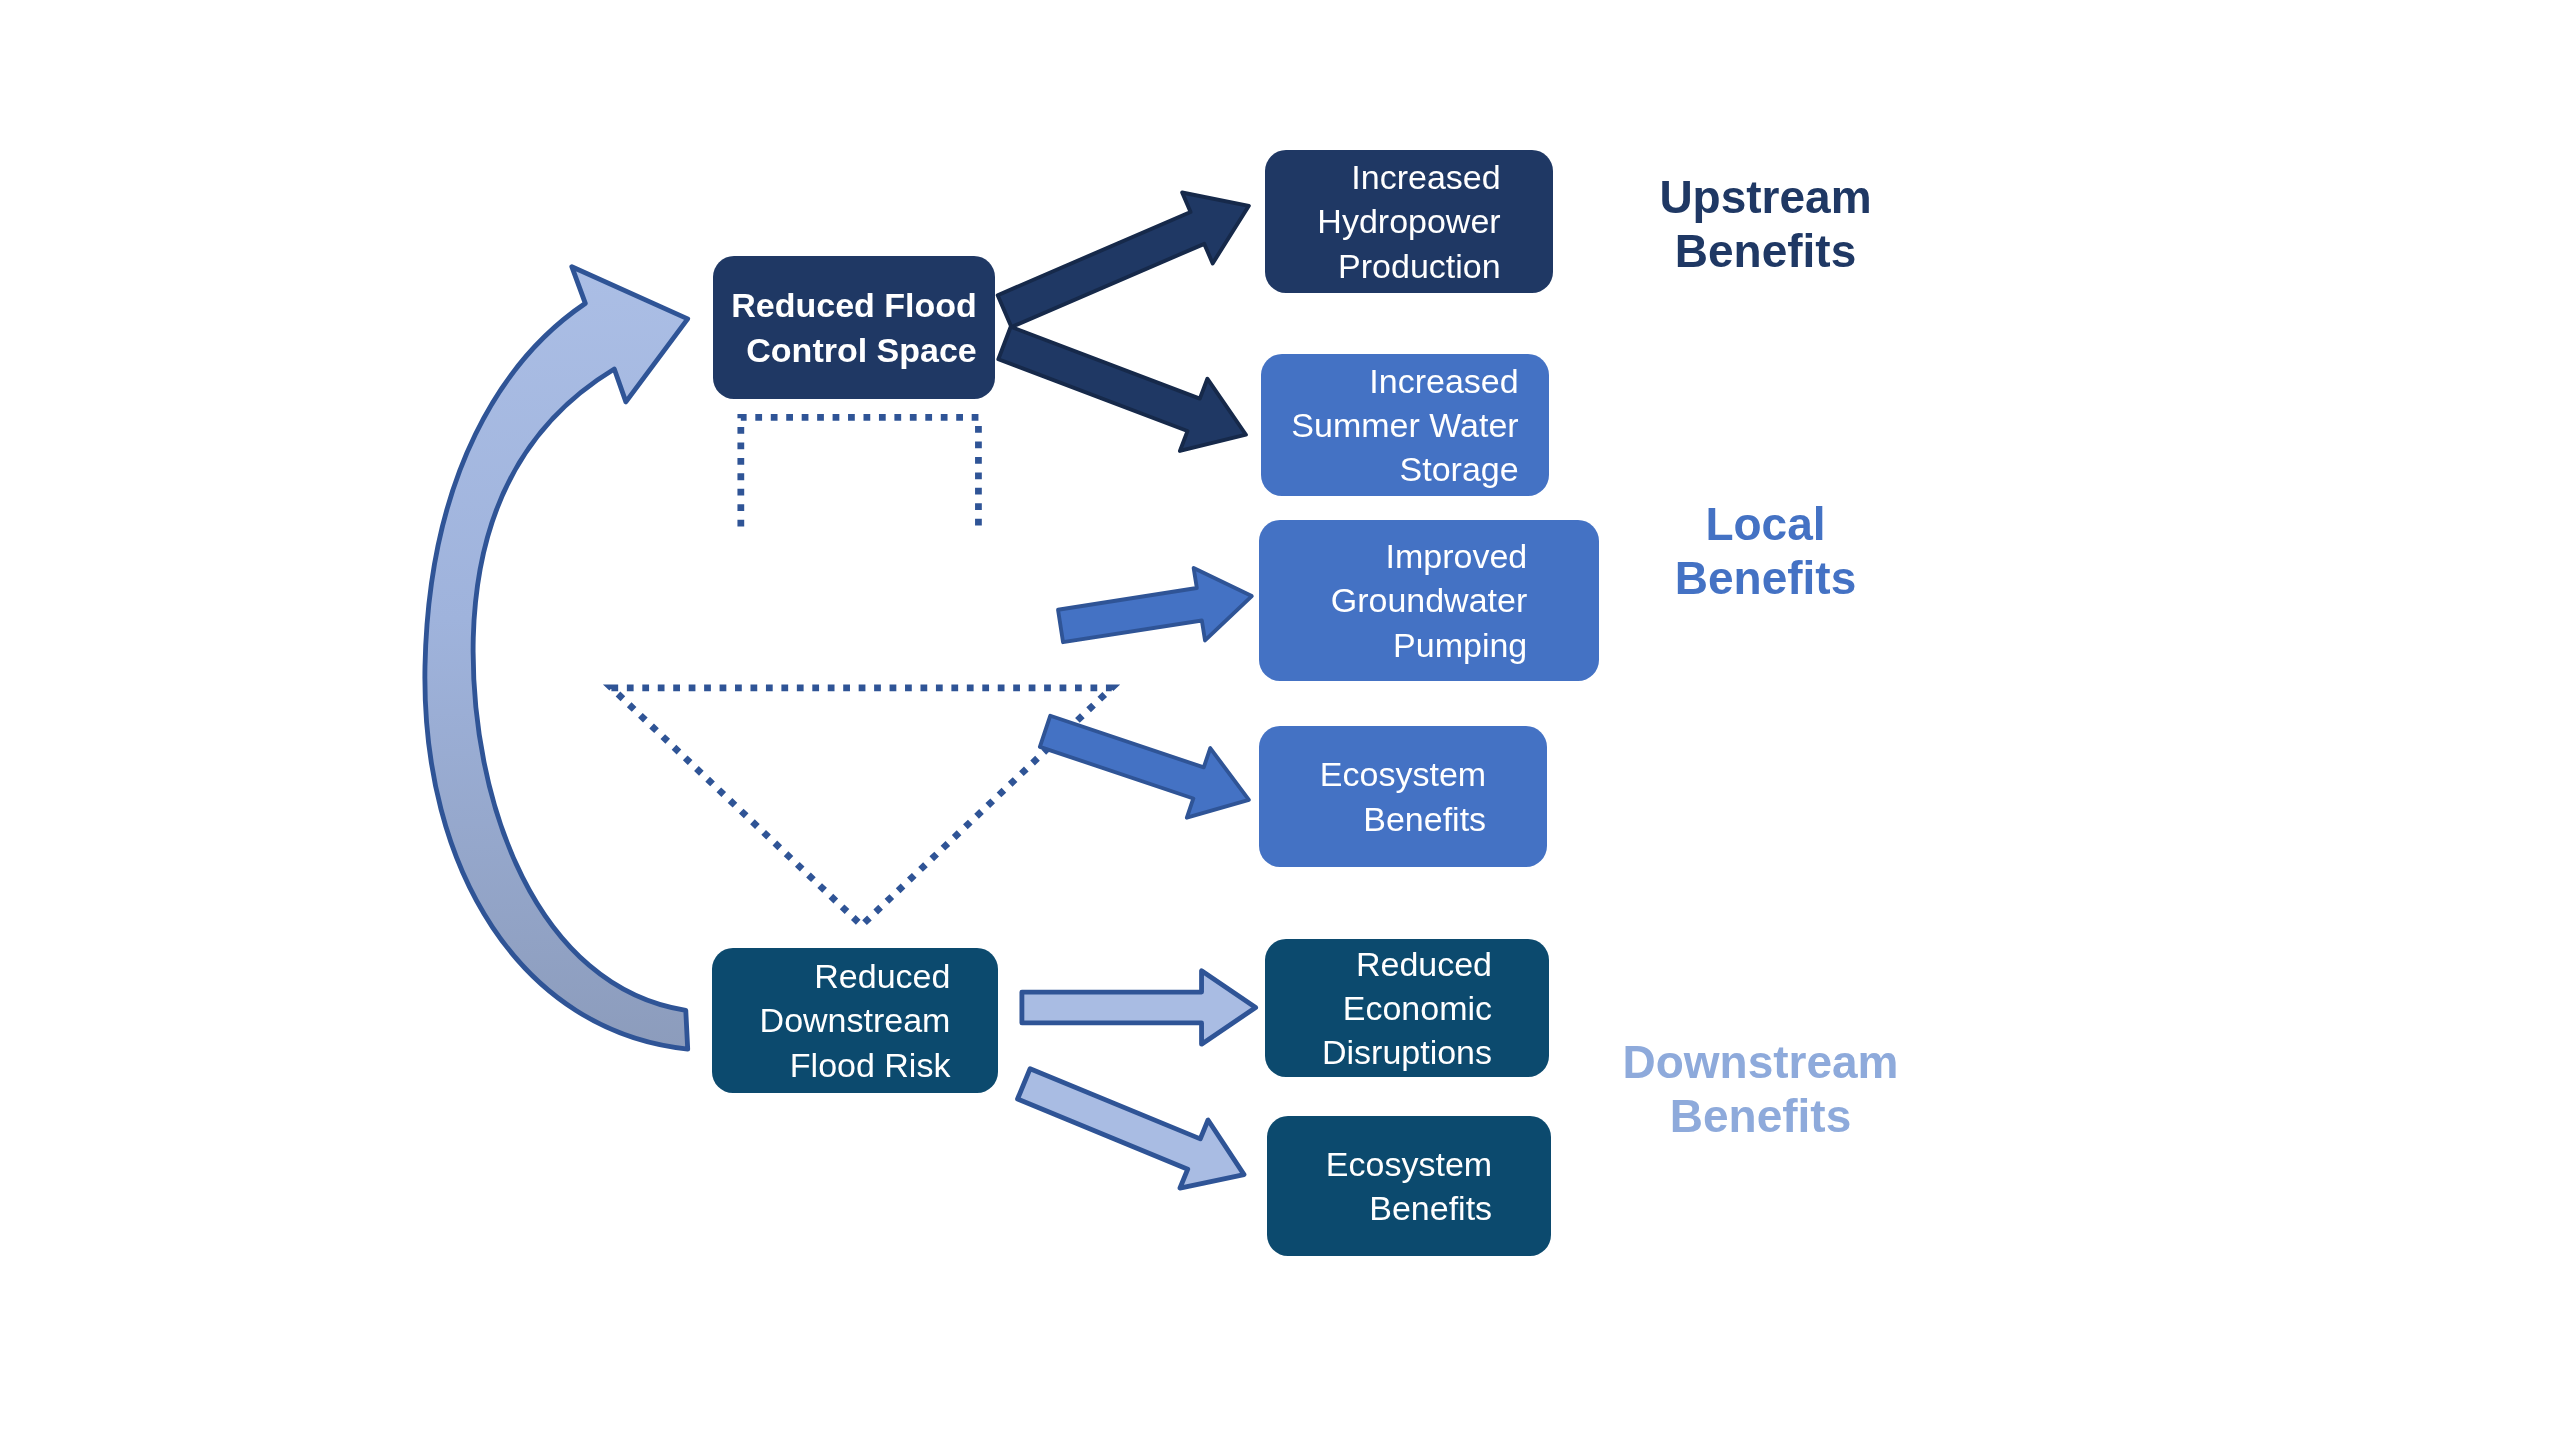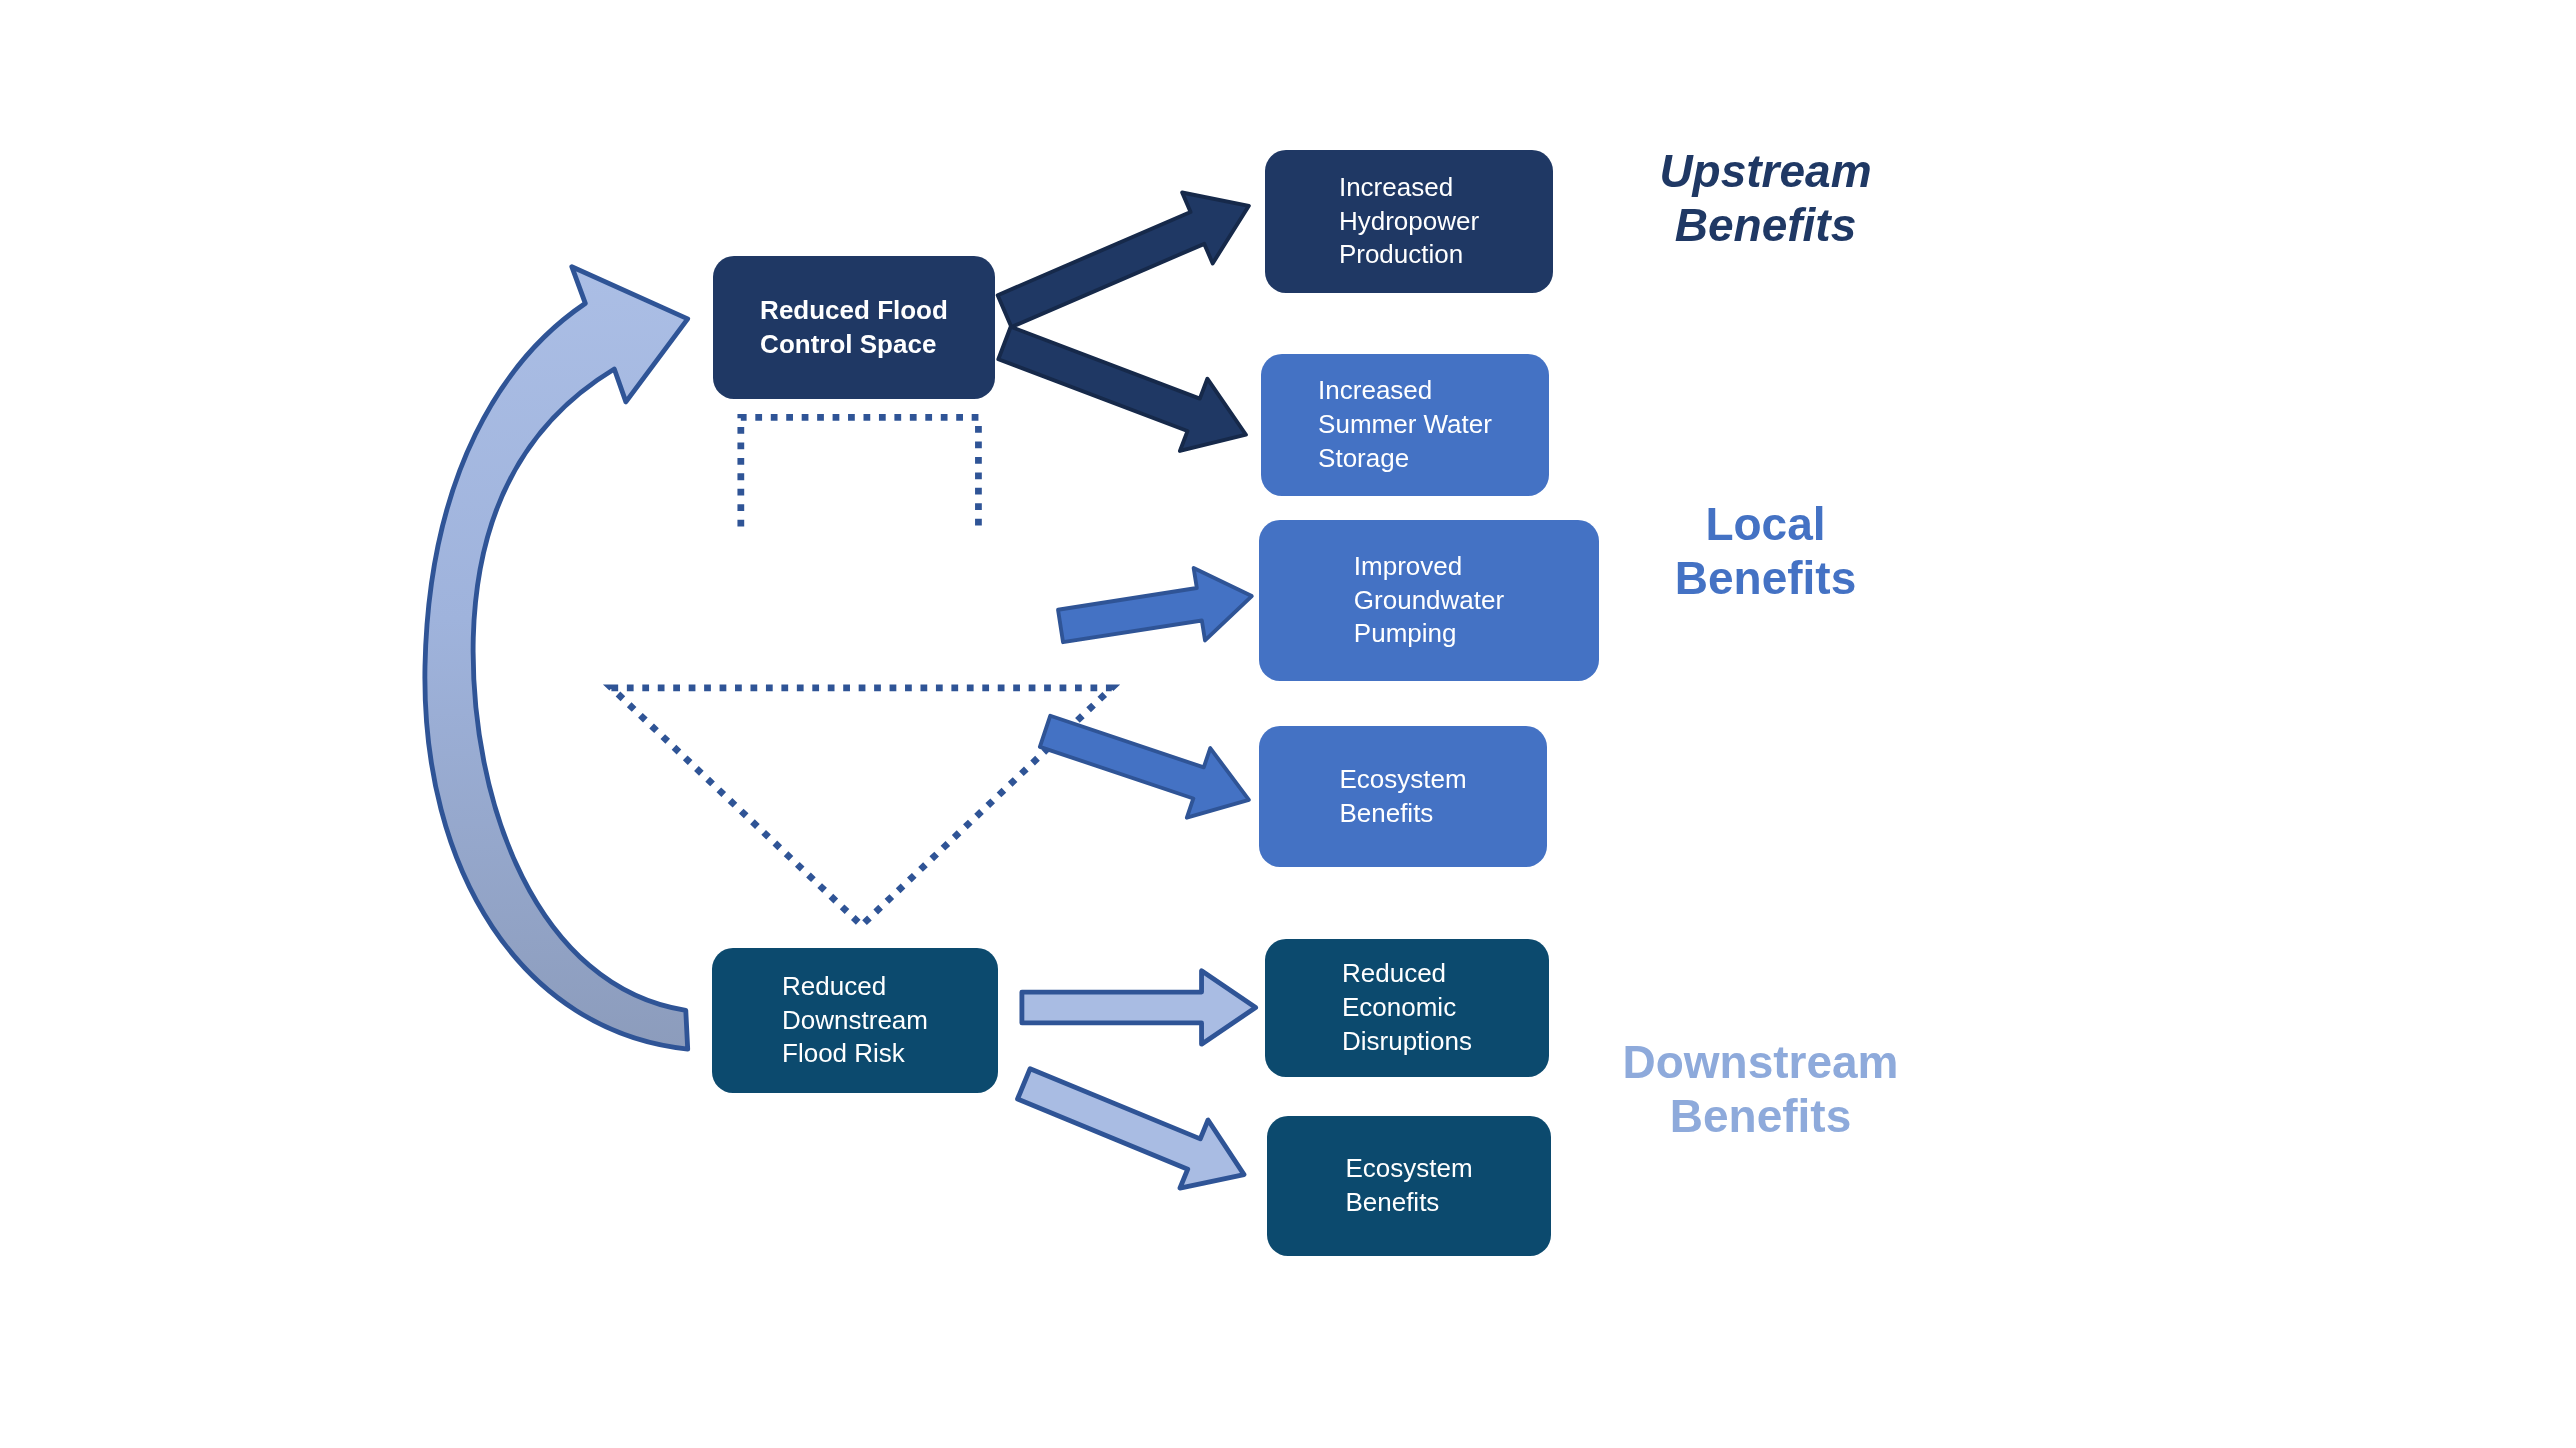--- a/index.html
+++ b/index.html
@@ -4,23 +4,23 @@
 <style>
   html,body { margin:0; padding:0; background:#ffffff; }
   .canvas {
     position:relative; width:2576px; height:1449px; background:#ffffff;
     font-family:"Liberation Sans", sans-serif; overflow:hidden;
   }
   .layer { position:absolute; left:0; top:0; width:2576px; height:1449px; }
   .node {
     position:absolute; box-sizing:border-box;
     display:flex; align-items:center; justify-content:center;
-    text-align:left; white-space:pre-line;
+    text-align:right; white-space:pre-line;
     color:#ffffff; border-radius:21px;
-    font-size:26px; line-height:1.3; font-weight:400;
+    font-size:34px; line-height:1.3; font-weight:400;
     z-index:2;
   }
   .node.dark   { background:#1F3864; }
   .node.medium { background:#4472C4; }
   .node.light  { background:#0c4a6e; }
   .ellipse {
     position:absolute; box-sizing:border-box;
     display:flex; align-items:center; justify-content:center;
     text-align:center; white-space:pre-line;
     background:#ffffff; border:6.8px solid #4472C4; border-radius:50%;
@@ -97,21 +97,21 @@
   <div class="node medium" style="left:1259px; top:726px; width:288px; height:141px;">Ecosystem
 Benefits</div>
 
   <div class="node light" style="left:1265px; top:939px; width:284px; height:138px;">Reduced
 Economic
 Disruptions</div>
 
   <div class="node light" style="left:1267px; top:1116px; width:284px; height:140px;">Ecosystem
 Benefits</div>
 
-  <div class="glabel up" style="left:1615px; top:144px; width:301px;font-style:italic;">Upstream
+  <div class="glabel up" style="left:1615px; top:170px; width:301px;">Upstream
 Benefits</div>
 
   <div class="glabel loc" style="left:1615px; top:497px; width:301px;">Local
 Benefits</div>
 
   <div class="glabel down" style="left:1594px; top:1035px; width:333px;">Downstream
 Benefits</div>
 
 </div>
 

